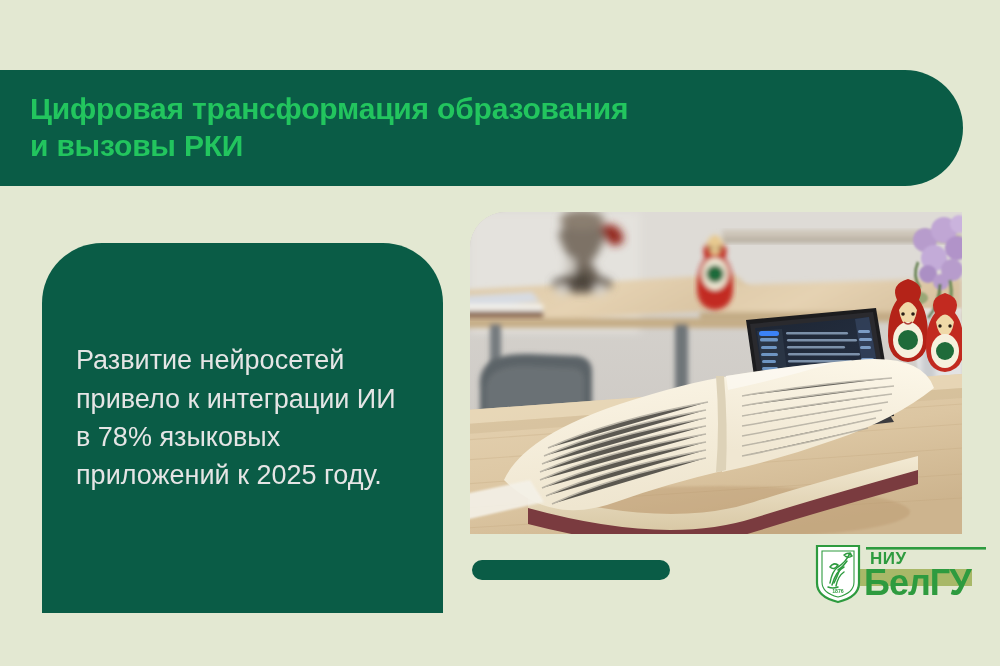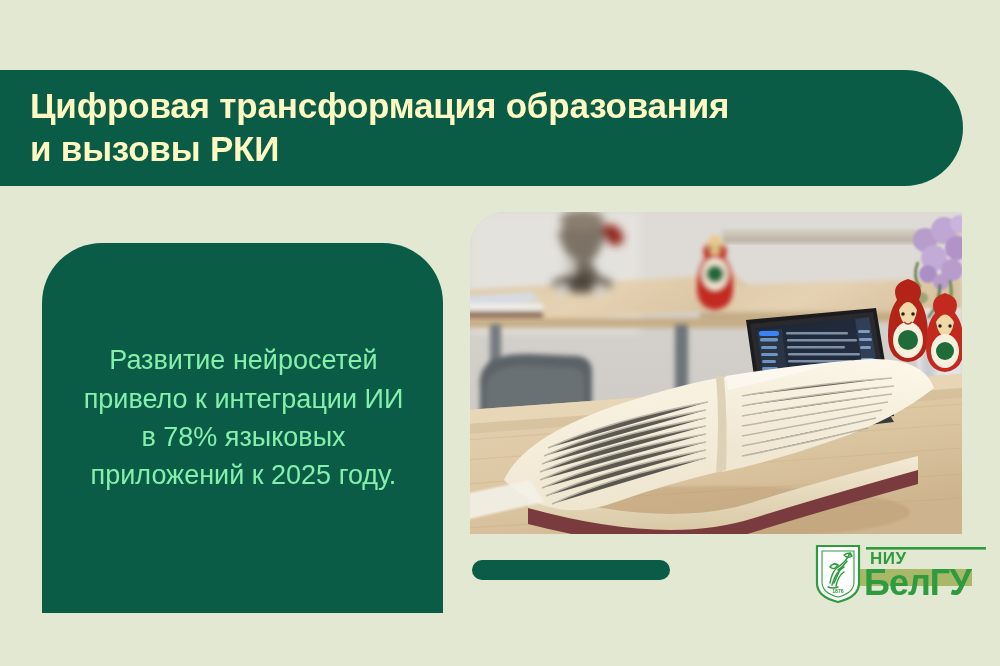--- a/index.html
+++ b/index.html
@@ -20,45 +20,44 @@
   .header-bar{
     position:absolute;
     left:-40px; top:70px;
     width:1003px; height:116px;
     background:#0a5c46;
     border-radius:0 58px 58px 0;
     display:flex; align-items:center;
   }
   .header-title{
     margin-left:70px;
-    color:#fef9c3;
-    font-size:35px;
+    color:#22c55e;
+    font-size:30px;
     font-weight:bold;
     line-height:1.22;
     letter-spacing:-0.2px;
     max-width:870px;
     white-space:pre-line;
   }
 
   
   .text-card{
     position:absolute;
     left:42px; top:243px;
     width:401px; height:370px;
     background:#0a5c46;
     border-radius:60px 60px 0 0;
     display:flex; align-items:center;
   }
   .text-card-body{
-    color:#86efac;
+    color:#e5e5e5;
     font-size:27px;
     line-height:1.42;
     padding:0 32px 0 34px;
     margin-top:-20px;
-    text-align:center;
   }
 
   
   .photo{
     position:absolute;
     left:470px; top:212px;
     width:492px; height:322px;
     border-radius:36px 0 0 0;
     overflow:hidden;
     background:#cdc6bd;

